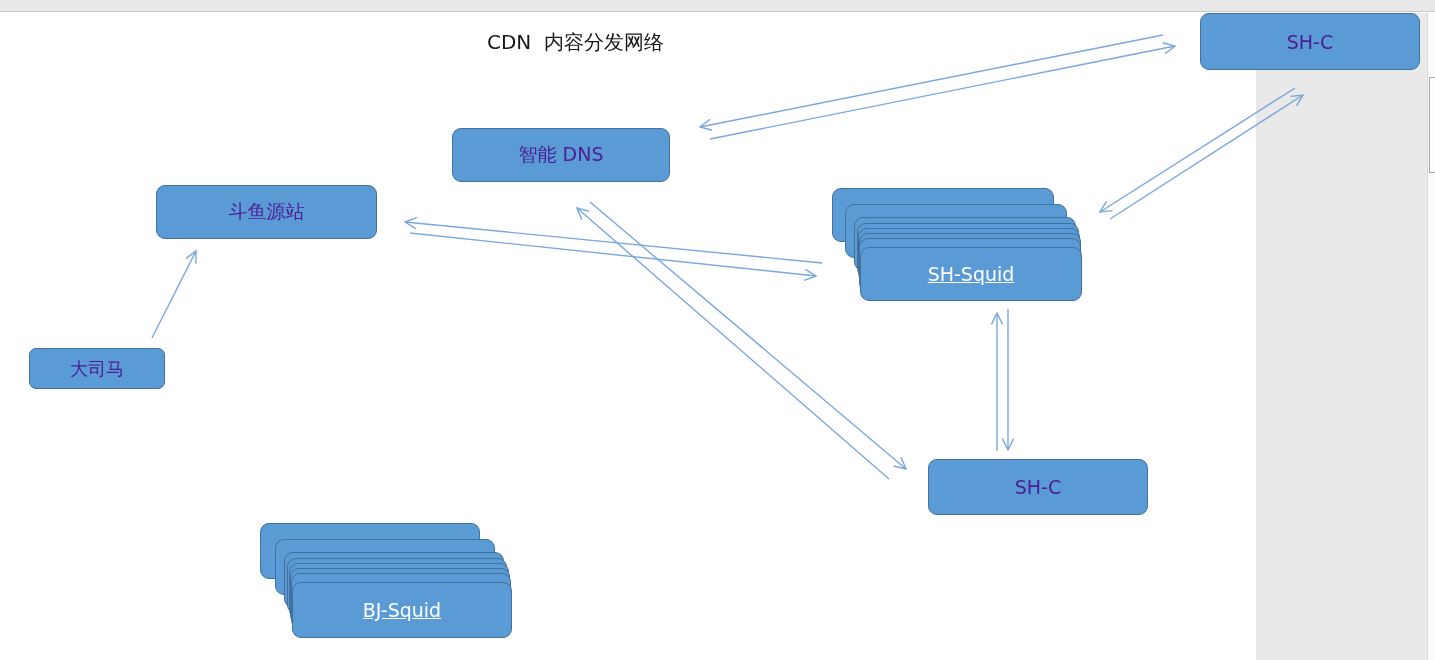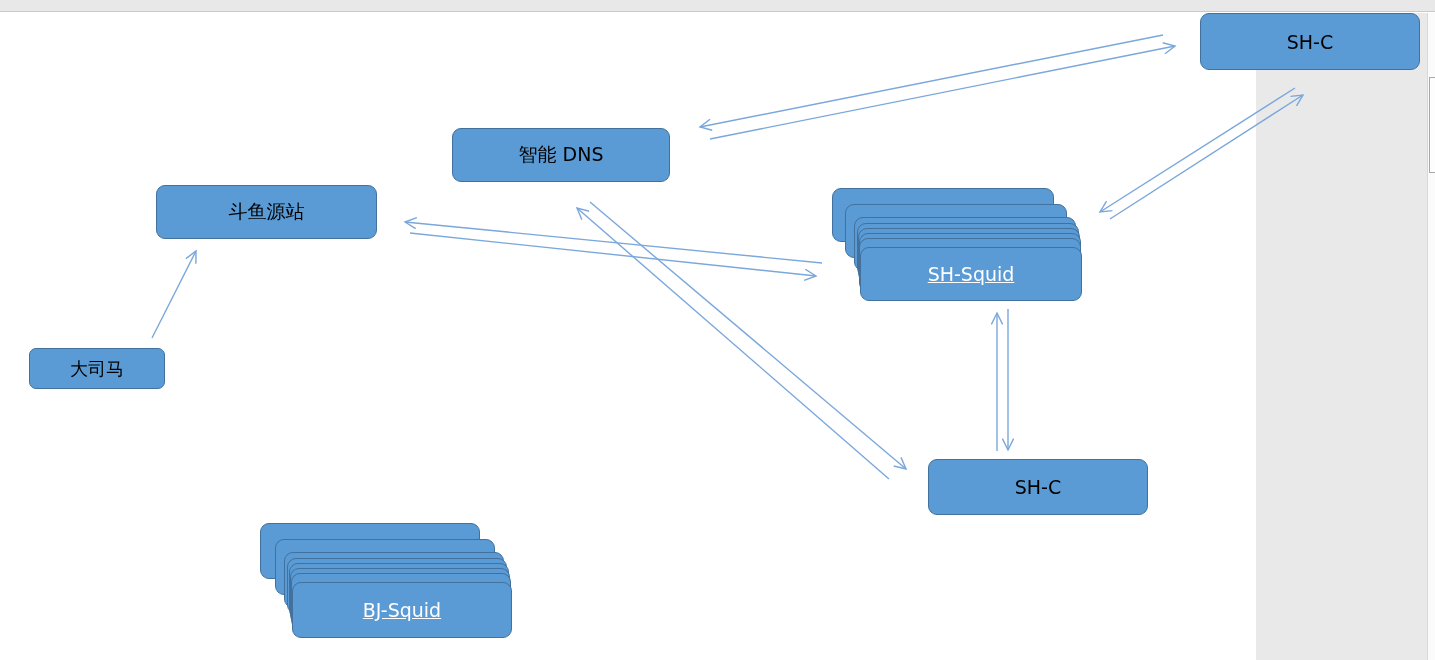--- a/index.html
+++ b/index.html
@@ -56,21 +56,21 @@
     position: absolute;
     left: 0; top: 0;
     width: 1435px; height: 660px;
   }
 
   .node {
     position: absolute;
     background: #5b9bd5;
     border: 1.5px solid #41719c;
     border-radius: 9px;
-    color: #000000;
+    color: #4c1d95;
     display: flex;
     align-items: center;
     justify-content: center;
     font-size: 19px;
   }
   .node-shc-top    { left: 1200px; top: 13px;  width: 220px; height: 57px; }
   .node-dns        { left: 452px;  top: 128px; width: 218px; height: 54px; }
   .node-douyu      { left: 156px;  top: 185px; width: 221px; height: 54px; }
   .node-dasima     { left: 29px;   top: 348px; width: 136px; height: 41px; border-radius: 7px; font-size: 18px; }
   .node-shc-bottom { left: 928px;  top: 459px; width: 220px; height: 56px; }
@@ -96,20 +96,21 @@
 <body>
 
 <div class="screen">
 
   <div class="topbar"></div>
   <div class="side-panel"></div>
   <div class="scrollbar">
     <div class="scrollbar-thumb"></div>
   </div>
 
+  <div class="diagram-title">CDN  内容分发网络</div>
 
   <svg class="edges-svg" viewBox="0 0 1435 660" xmlns="http://www.w3.org/2000/svg">
     <defs>
       <marker id="ah" markerWidth="10" markerHeight="9" refX="8.6" refY="4.5" orient="auto" markerUnits="strokeWidth">
         <path d="M0.5,0.5 L8.6,4.5 L0.5,8.5" fill="none" stroke="#7aa7dc" stroke-width="1"></path>
       </marker>
     </defs>
     <g stroke="#7aa7dc" stroke-width="1.4" fill="none">
       <g>
         <line x1="710" y1="139" x2="1175" y2="46" marker-end="url(#ah)"></line>

